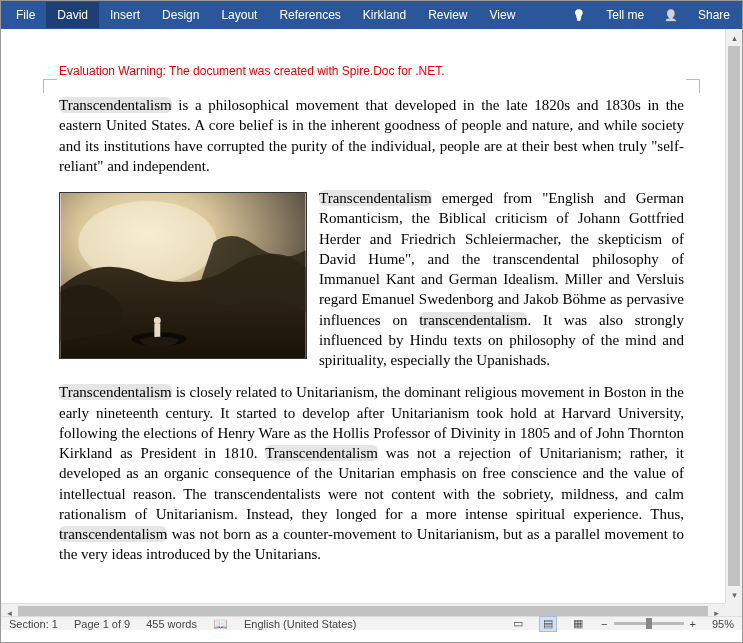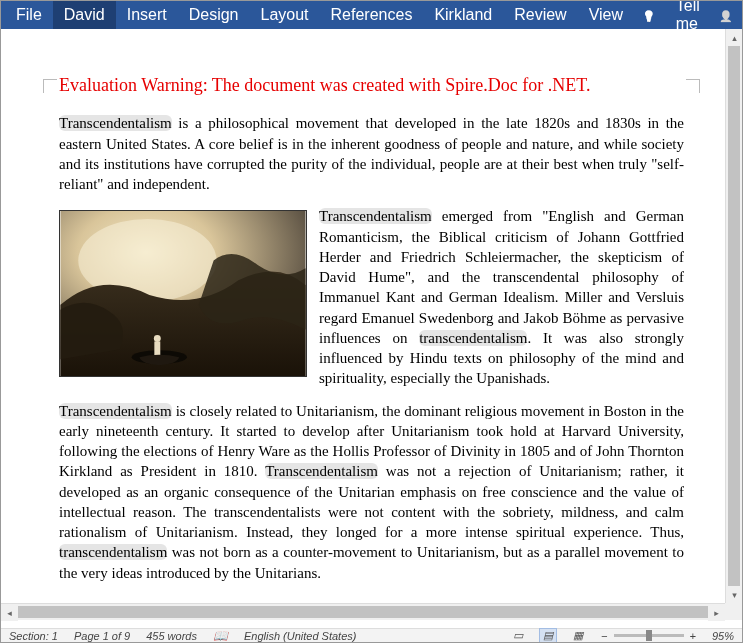--- a/index.html
+++ b/index.html
@@ -1,43 +1,43 @@
 <!DOCTYPE html>
 <html><head>
 <meta charset="utf-8">
 <style>
 * { margin: 0; padding: 0; box-sizing: border-box; }
 body { font-family: "Segoe UI", Tahoma, sans-serif; background: #fff; width: 743px; height: 643px; overflow: hidden; border: 1px solid #999; position: relative; }
-.ribbon { background: #2b579a; height: 28px; display: flex; align-items: center; color: #fff; font-size: 16px; padding: 0 4px; }
+.ribbon { background: #2b579a; height: 28px; display: flex; align-items: center; color: #fff; font-size: 12px; padding: 0 4px; }
 .ribbon-tab { padding: 6px 11px; cursor: pointer; }
 .ribbon-tab.active { background: #1e3f73; }
 .ribbon-right { margin-left: auto; display: flex; align-items: center; gap: 4px; }
 .ribbon-right .tab { padding: 6px 8px; display: flex; align-items: center; gap: 20px; cursor: pointer; }
 .bulb-icon::before { content: "💡"; font-size: 11px; filter: grayscale(1) brightness(2); }
 .share-icon::before { content: "👤"; font-size: 11px; filter: grayscale(1) brightness(2); }
 .doc-area { position: absolute; top: 28px; left: 0; right: 0; bottom: 22px; background: #fff; overflow: hidden; }
 .page { padding: 30px 58px 10px 58px; font-family: "Times New Roman", serif; font-size: 15px; line-height: 1.35; color: #000; text-align: justify; }
 .page .corner-l, .page .corner-r { position: absolute; top: 50px; width: 14px; height: 14px; border-color: #bbb; }
 .corner-l { left: 42px; border-left: 1px solid #bbb; border-top: 1px solid #bbb; }
 .corner-r { right: 42px; border-right: 1px solid #bbb; border-top: 1px solid #bbb; }
-.warning { color: #e60000; font-family: Liberation Serif, serif; font-size: 18px; margin-bottom: 16px; margin-top: 14px; }
+.warning { color: #e60000; font-family: Liberation Sans, sans-serif; font-size: 12px; margin-bottom: 16px; margin-top: 4px; }
 .hl { background: #e5e5e5; border-radius: 6px; }
 p.body { margin-bottom: 12px; }
 .img-wrap { float: left; margin: 4px 12px 4px 0; }
 .painting { width: 248px; height: 167px; display: block; border: 1px solid #333; }
 .scrollbar-v { position: absolute; right: 0; top: 28px; bottom: 39px; width: 17px; background: #f0f0f0; border-left: 1px solid #ddd; }
 .scroll-arrow { width: 17px; height: 17px; background: #f0f0f0; display: flex; align-items: center; justify-content: center; font-size: 9px; color: #666; cursor: pointer; }
 .scroll-track { position: absolute; top: 17px; bottom: 17px; left: 0; right: 0; }
 .scroll-thumb-v { position: absolute; top: 0; left: 2px; right: 2px; height: 100%; background: #c2c2c2; }
 .scrollbar-h { position: absolute; left: 0; right: 17px; bottom: 22px; height: 17px; background: #f0f0f0; border-top: 1px solid #ddd; display: flex; }
 .scrollbar-h .scroll-arrow { height: 17px; width: 17px; }
 .scrollbar-h .track { flex: 1; position: relative; }
 .scrollbar-h .thumb { position: absolute; left: 0; top: 2px; bottom: 2px; width: 100%; background: #c2c2c2; }
 .scroll-corner { position: absolute; right: 0; bottom: 22px; width: 17px; height: 17px; background: #f0f0f0; }
-.statusbar { position: absolute; left: 0; right: 0; bottom: 0; height: 14px; background: #f3f3f3; border-top: 1px solid #ddd; display: flex; align-items: center; font-size: 11px; color: #444; padding: 0 6px; gap: 12px; font-style: italic; }
+.statusbar { position: absolute; left: 0; right: 0; bottom: 12px; height: 14px; background: #f3f3f3; border-top: 1px solid #ddd; display: flex; align-items: center; font-size: 11px; color: #444; padding: 0 6px; gap: 12px; }
 .statusbar .spacer { flex: 1; }
 .view-btn { width: 18px; height: 16px; display: inline-flex; align-items: center; justify-content: center; border: 1px solid transparent; cursor: pointer; font-size: 11px; color: #555; }
 .view-btn.active { background: #d5e1f2; border-color: #a3bde3; }
 .zoom-slider { display: flex; align-items: center; gap: 4px; }
 .zoom-track { width: 70px; height: 3px; background: #bbb; position: relative; }
 .zoom-thumb { position: absolute; left: 50%; top: -4px; width: 6px; height: 11px; background: #888; transform: translateX(-50%); }
 .status-item { padding: 0 2px; cursor: pointer; }
 .spell-icon { font-size: 12px; }
 .clearfix::after { content: ""; display: table; clear: both; }
 </style>

